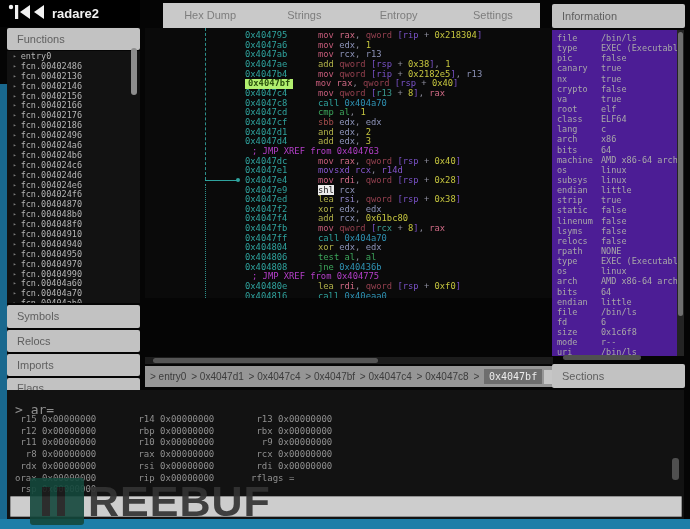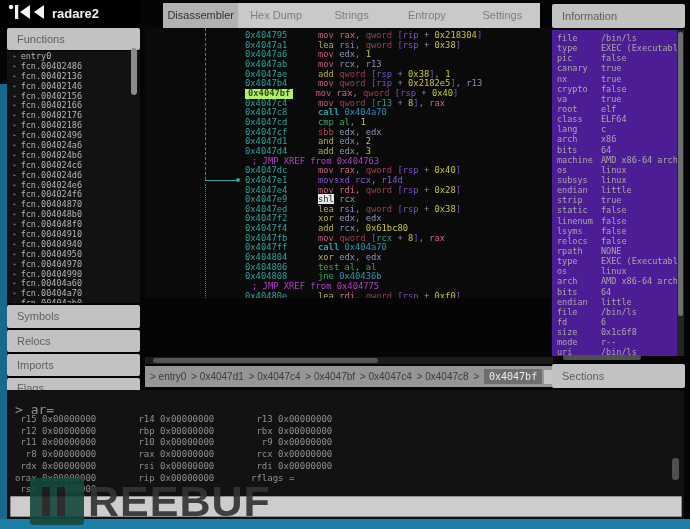--- a/index.html
+++ b/index.html
@@ -37,21 +37,21 @@
   
   #disasm{position:absolute;left:145px;top:28px;width:408px;height:270px;background:#0a0a0a;overflow:hidden;}
   #dlines{position:absolute;left:0;top:3px;width:100%;}
   .dline{height:9.67px;line-height:9.67px;font-size:8.8px;white-space:nowrap;
        font-family:"DejaVu Sans Mono",monospace;padding-left:100px;}
   .daddr{display:inline-block;width:73px;color:#2fa39e;}
   .daddr.hl{width:auto;background:#b2ef6f;color:#2b520e;padding:0 3px;margin-right:22px;font-weight:bold;}
   .dcomment{color:#b43fc9;padding-left:7px;}
   .tk-mp{color:#c25a78;} .tk-pk{color:#cf6a85;} .tk-rg{color:#8d93b8;}
   .tk-ol{color:#b1b149;} .tk-rd{color:#cc3b3b;font-weight:bold;} .tk-dr{color:#a34d4d;}
-  .tk-gr{color:#3da65c;} .tk-ca{color:#2fa39e;font-weight:bold;} .tk-pu2{color:#8455cc;}
+  .tk-gr{color:#3da65c;} .tk-ca{color:#2fa39e;font-weight:normal;} .tk-pu2{color:#8455cc;}
   .tk-sz{color:#93404f;} .tk-br{color:#7a52c8;} .tk-rt{color:#3a9a90;}
   .tk-nm{color:#c6c63f;} .tk-tg{color:#2f93b5;} .tk-pn{color:#8f8f9f;} .tk-pv{color:#9388cc;}
   .tk-hlw{background:#ececec;color:#1c1c1c;}
   
   .arrow{position:absolute;}
   #vline1{left:60px;top:0;height:152px;border-left:1px dashed #2c8f8a;}
   #hline1{left:60px;top:152px;width:33px;border-top:1px solid #2fa39e;}
   #dot1{left:91px;top:150px;width:4px;height:4px;border-radius:2px;background:#2fa39e;}
   #vline2{left:60px;top:156px;height:172px;border-left:1px dotted #2c8f8a;}
   #hline2{left:54px;top:278px;width:38px;border-top:2px dotted #b9b93c;}
@@ -144,37 +144,35 @@
     </div>
   <div id="functions-scroll"></div>
   <div id="collapsed-panels">
       <div class="panel-header" id="symbols-header">Symbols</div>
       <div class="panel-header" id="relocs-header">Relocs</div>
       <div class="panel-header" id="imports-header">Imports</div>
       <div class="panel-header" id="flags-header">Flags</div>
     </div>
 
   <div id="tabbar">
-      <div class="tab active">Disassembler</div>
       <div class="tab">Hex Dump</div>
       <div class="tab">Strings</div>
       <div class="tab">Entropy</div>
       <div class="tab">Settings</div>
     </div>
 
   <div id="disasm">
     <div class="arrow" id="vline1"></div>
     <div class="arrow" id="hline1"></div>
     <div class="arrow" id="dot1"></div>
     <div class="arrow" id="vline2"></div>
     <div class="arrow" id="hline2"></div>
     <div class="arrow" id="dot2"></div>
     <div id="dlines">
         <div class="dline"><span class="daddr">0x404795</span><span class="tk-mp">mov </span><span class="tk-pk">rax</span><span class="tk-pn">, </span><span class="tk-sz">qword </span><span class="tk-br">[</span><span class="tk-br">rip</span><span class="tk-pn"> + </span><span class="tk-nm">0x218304</span><span class="tk-br">]</span></div>
-        <div class="dline"><span class="daddr">0x4047a1</span><span class="tk-ol">lea </span><span class="tk-pv">rsi</span><span class="tk-pn">, </span><span class="tk-sz">qword </span><span class="tk-br">[</span><span class="tk-br">rsp</span><span class="tk-pn"> + </span><span class="tk-nm">0x38</span><span class="tk-br">]</span></div>
         <div class="dline"><span class="daddr">0x4047a6</span><span class="tk-mp">mov </span><span class="tk-rg">edx</span><span class="tk-pn">, </span><span class="tk-nm">1</span></div>
         <div class="dline"><span class="daddr">0x4047ab</span><span class="tk-mp">mov </span><span class="tk-rg">rcx</span><span class="tk-pn">, </span><span class="tk-rg">r13</span></div>
         <div class="dline"><span class="daddr">0x4047ae</span><span class="tk-ol">add </span><span class="tk-sz">qword </span><span class="tk-br">[</span><span class="tk-br">rsp</span><span class="tk-pn"> + </span><span class="tk-nm">0x38</span><span class="tk-br">]</span><span class="tk-pn">, </span><span class="tk-nm">1</span></div>
         <div class="dline"><span class="daddr">0x4047b4</span><span class="tk-mp">mov </span><span class="tk-sz">qword </span><span class="tk-br">[</span><span class="tk-br">rip</span><span class="tk-pn"> + </span><span class="tk-nm">0x2182e5</span><span class="tk-br">]</span><span class="tk-pn">, </span><span class="tk-rg">r13</span></div>
         <div class="dline"><span class="daddr hl">0x4047bf</span><span class="tk-mp">mov </span><span class="tk-pk">rax</span><span class="tk-pn">, </span><span class="tk-sz">qword </span><span class="tk-br">[</span><span class="tk-br">rsp</span><span class="tk-pn"> + </span><span class="tk-nm">0x40</span><span class="tk-br">]</span></div>
         <div class="dline"><span class="daddr">0x4047c4</span><span class="tk-mp">mov </span><span class="tk-sz">qword </span><span class="tk-br">[</span><span class="tk-rt">r13</span><span class="tk-pn"> + </span><span class="tk-nm">8</span><span class="tk-br">]</span><span class="tk-pn">, </span><span class="tk-pk">rax</span></div>
         <div class="dline"><span class="daddr">0x4047c8</span><span class="tk-ca">call </span><span class="tk-tg">0x404a70</span></div>
         <div class="dline"><span class="daddr">0x4047cd</span><span class="tk-gr">cmp </span><span class="tk-gr">al</span><span class="tk-pn">, </span><span class="tk-nm">1</span></div>
         <div class="dline"><span class="daddr">0x4047cf</span><span class="tk-dr">sbb </span><span class="tk-rg">edx</span><span class="tk-pn">, </span><span class="tk-rg">edx</span></div>
         <div class="dline"><span class="daddr">0x4047d1</span><span class="tk-ol">and </span><span class="tk-rg">edx</span><span class="tk-pn">, </span><span class="tk-nm">2</span></div>

